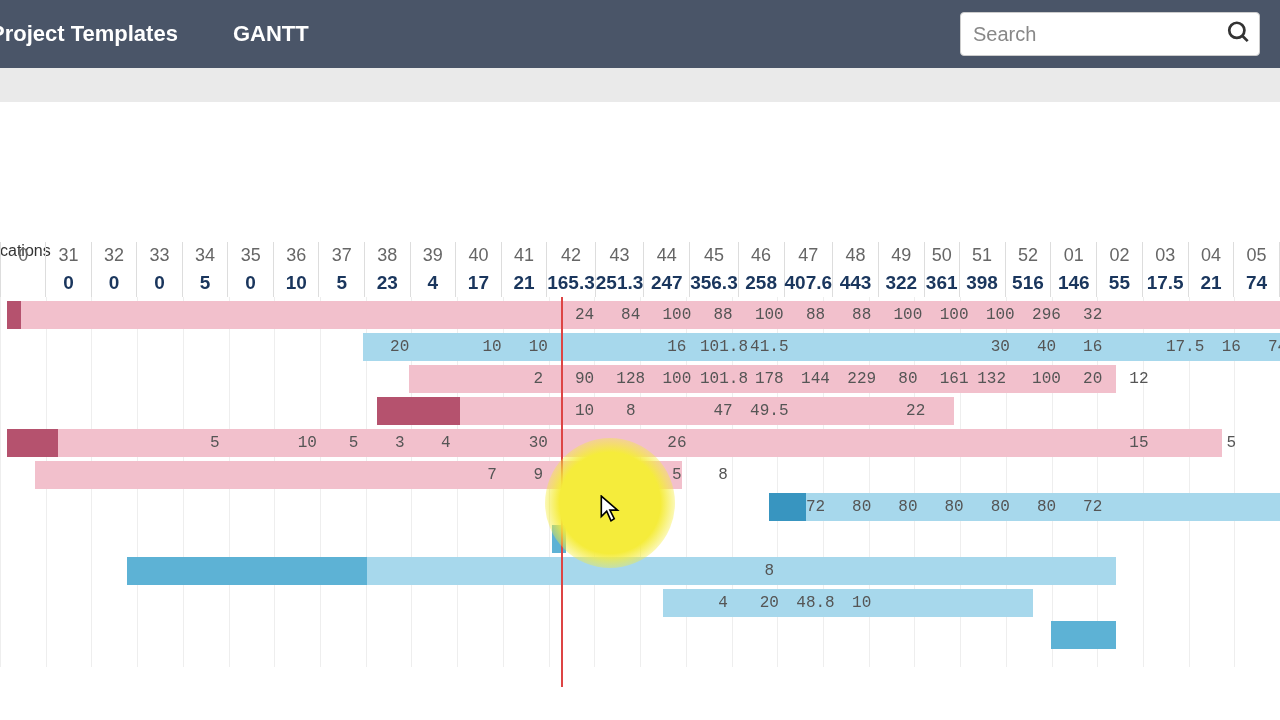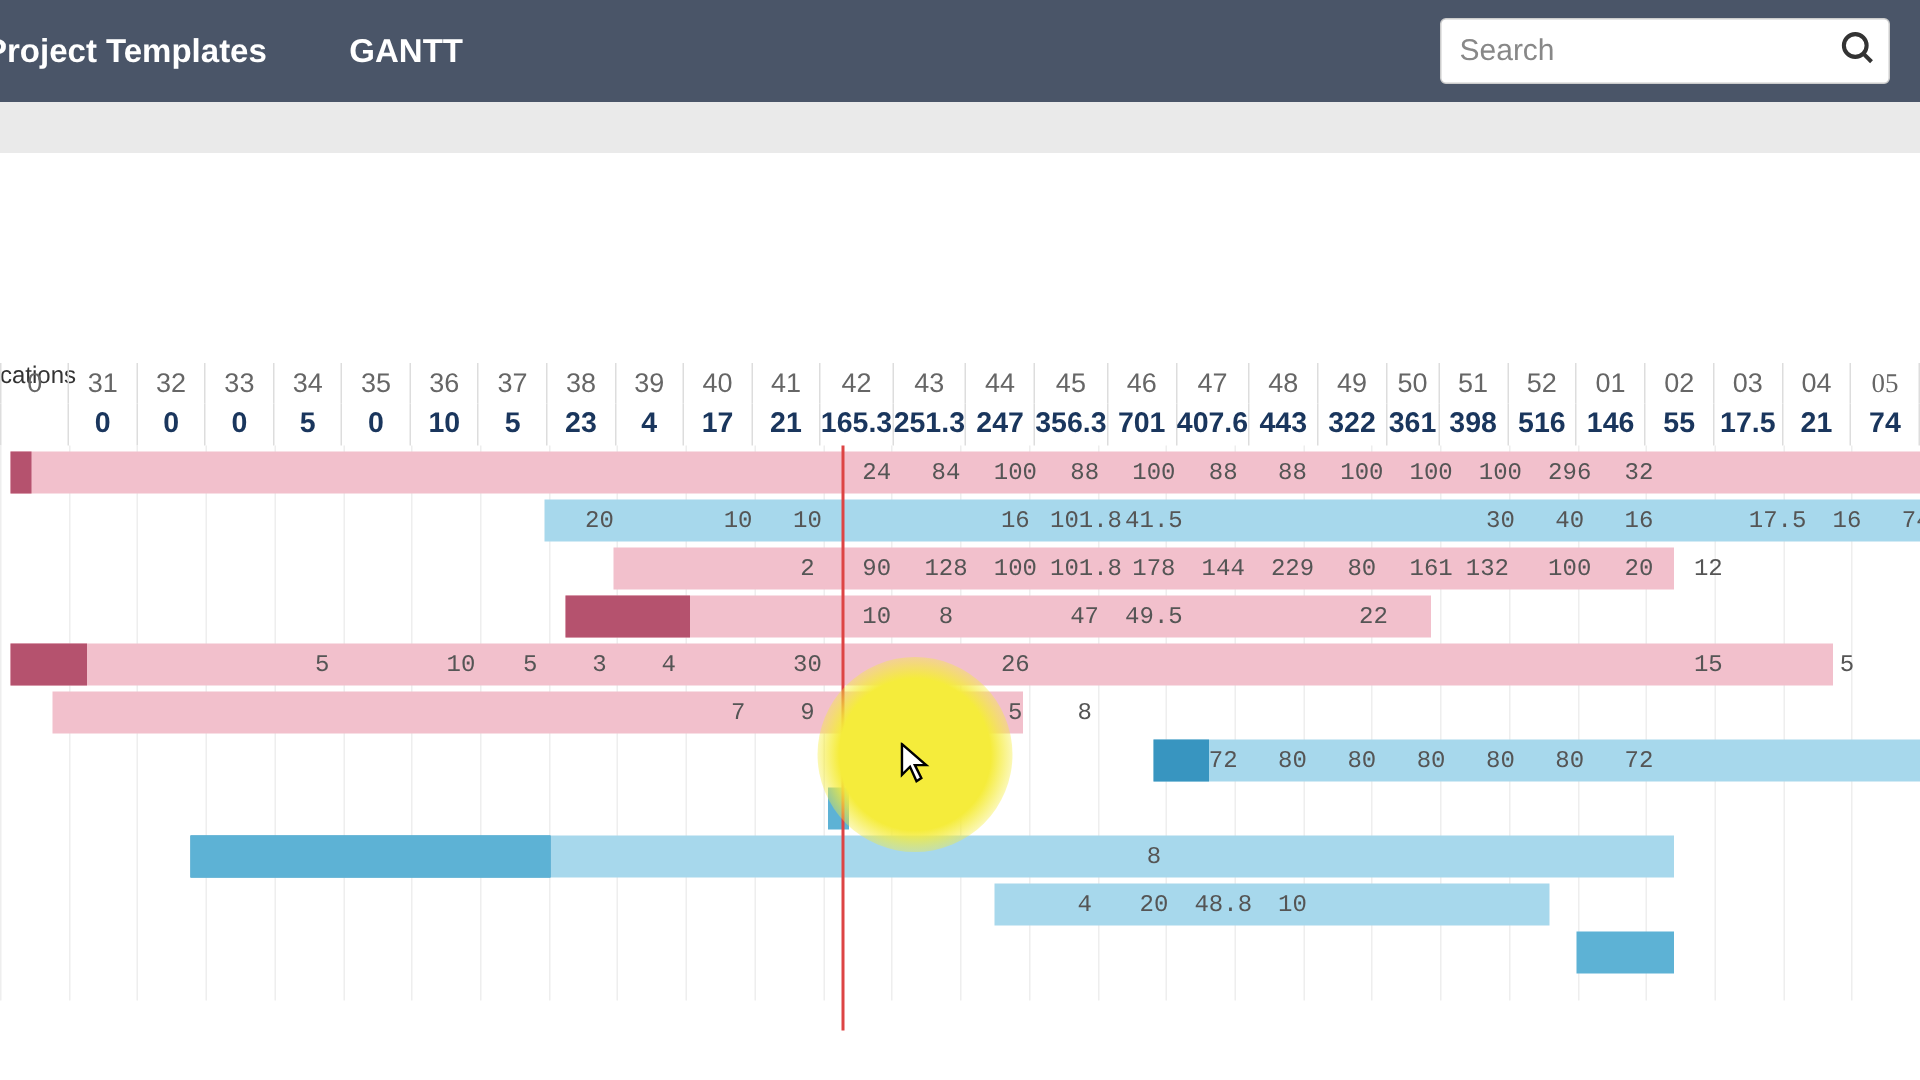--- a/index.html
+++ b/index.html
@@ -78,40 +78,40 @@
             <td style="width: 46.2px;">47</td>
             <td style="width: 46.2px;">48</td>
             <td style="width: 46.2px;">49</td>
             <td style="width: 35px;">50</td>
             <td style="width: 46.2px;">51</td>
             <td style="width: 46.2px;">52</td>
             <td style="width: 46.2px;">01</td>
             <td style="width: 46.2px;">02</td>
             <td style="width: 46.2px;">03</td>
             <td style="width: 46.2px;">04</td>
-            <td style="width: 46.2px; font-family: Liberation Serif, serif;">05</td>
+            <td style="width: 46.2px;">05</td>
           </tr>
       <tr class="val-row" id="val-row">
             <td></td>
             <td>0</td>
             <td>0</td>
             <td>0</td>
             <td>5</td>
             <td>0</td>
             <td>10</td>
             <td>5</td>
             <td>23</td>
             <td>4</td>
             <td>17</td>
             <td>21</td>
             <td>165.3</td>
             <td>251.3</td>
             <td>247</td>
             <td>356.3</td>
-            <td>701</td>
+            <td>258</td>
             <td>407.6</td>
             <td>443</td>
             <td>322</td>
             <td>361</td>
             <td>398</td>
             <td>516</td>
             <td>146</td>
             <td>55</td>
             <td>17.5</td>
             <td>21</td>

